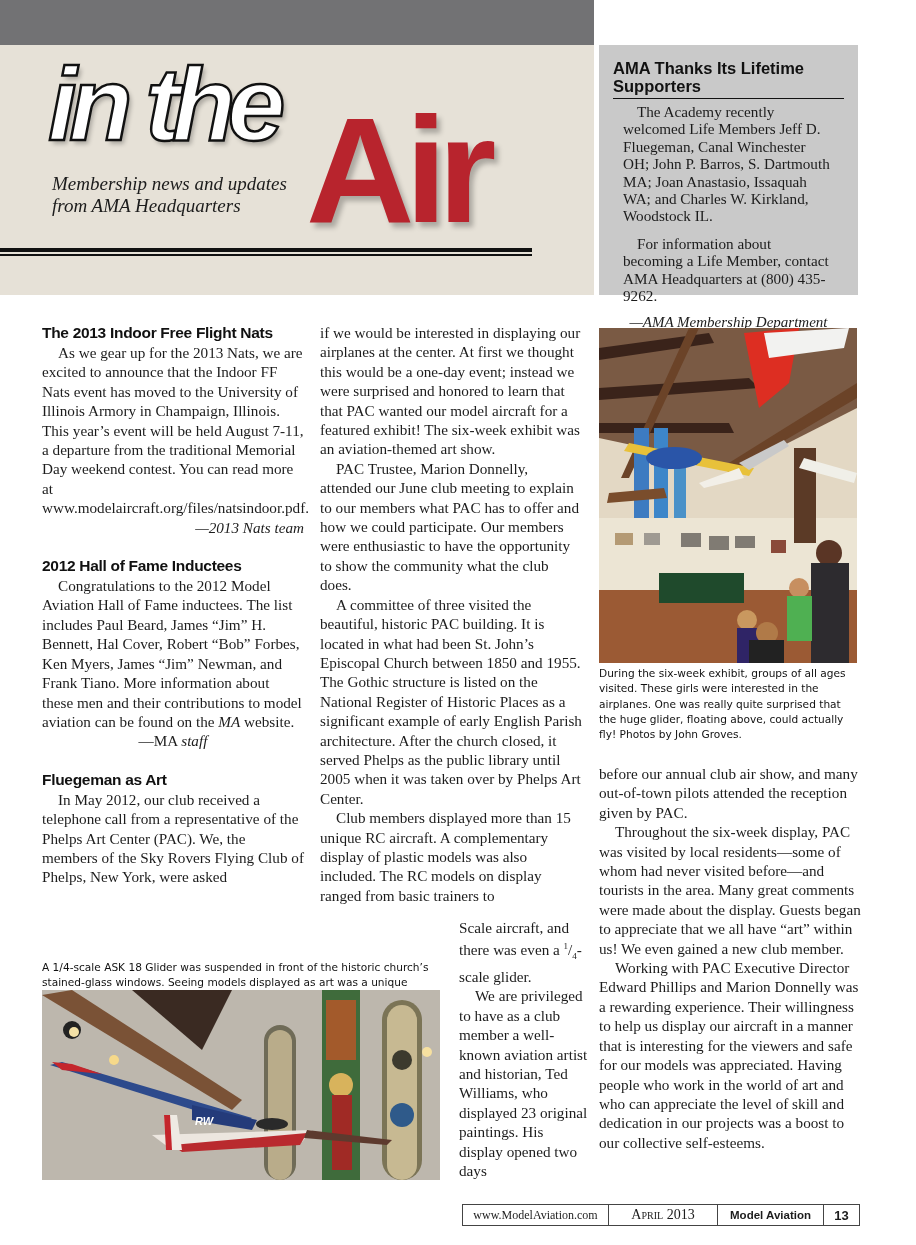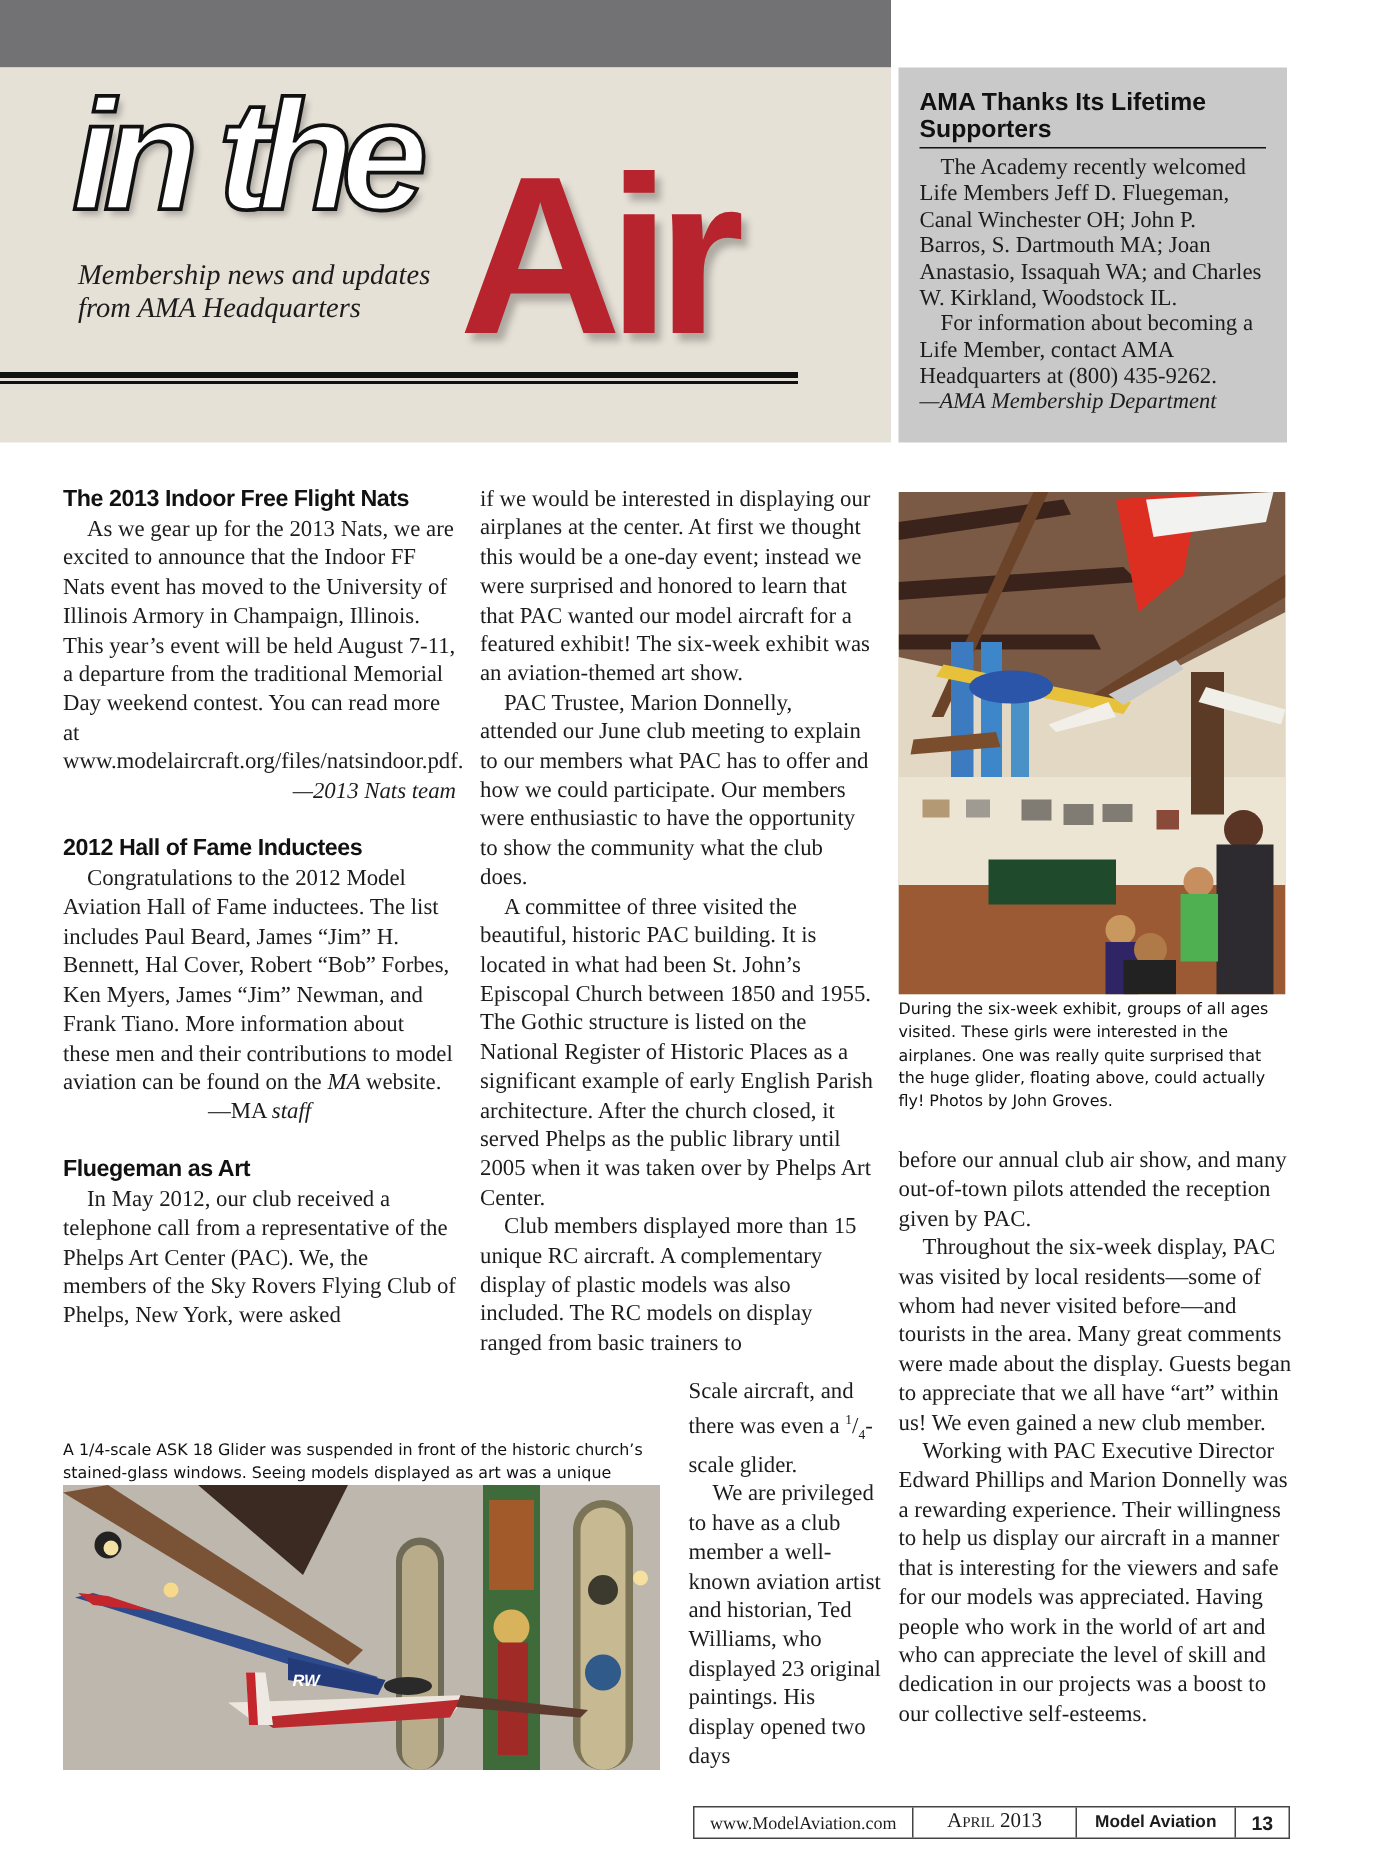--- a/index.html
+++ b/index.html
@@ -13,22 +13,22 @@
   .title-air { position:absolute; left:306px; top:95px; font-family:"Liberation Sans", sans-serif;
       font-weight:bold; font-size:150px; letter-spacing:-9px; color:#b8242d; line-height:1;
       text-shadow:4px 5px 5px rgba(0,0,0,0.25); }
   .tagline { position:absolute; left:52px; top:173px; font-style:italic; font-size:19px; line-height:22px; color:#1c1c1c; }
   .rule-thick { position:absolute; left:0; top:248px; width:532px; height:4px; background:#111; }
   .rule-thin { position:absolute; left:0; top:254px; width:532px; height:1.5px; background:#111; }
 
   .sidebar { position:absolute; left:599px; top:45px; width:259px; height:250px; background:#c9c9c9; box-sizing:border-box; padding:14px 14px 0 14px; }
   .sidebar h3 { margin:0; font-family:"Liberation Sans", sans-serif; font-weight:bold; font-size:16.5px; line-height:18px; color:#111;
       padding-bottom:3px; border-bottom:1.5px solid #111; }
-  .sidebar p { margin:0; font-size:15.2px; line-height:17.4px; text-indent:14px; }
-  .sidebar .sig { font-style:italic; text-align:left; font-size:15px; line-height:17.4px; }
+  .sidebar p { margin:10px; font-size:15.2px; line-height:17.4px; text-indent:14px; }
+  .sidebar .sig { font-style:italic; text-align:center; font-size:15px; line-height:17.4px; }
   .sidebar .first { margin-top:4px; }
 
   .col { position:absolute; font-size:15.2px; line-height:19.4px; }
   .col p { margin:0; text-indent:16px; }
   .col h2 { margin:0; font-family:"Liberation Sans", sans-serif; font-weight:bold; font-size:15.5px; line-height:20px; letter-spacing:-0.3px; color:#111; }
   .col .sig { text-align:right; font-style:italic; }
   .col .noindent { text-indent:0; }
   .col1 { left:42px; top:323px; width:262px; }
   .col2 { left:320px; top:323px; width:262px; }
   .col3 { left:599px; top:764px; width:262px; }

